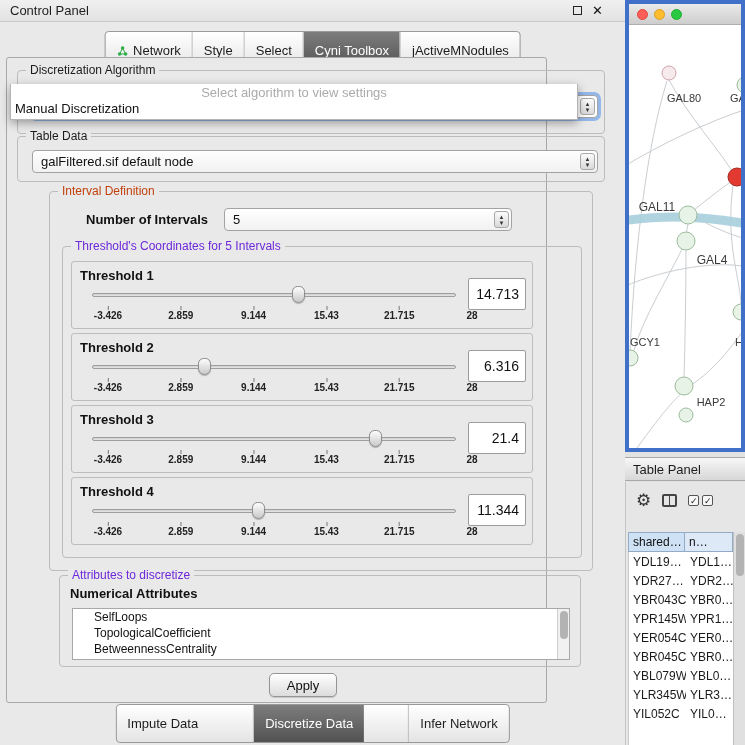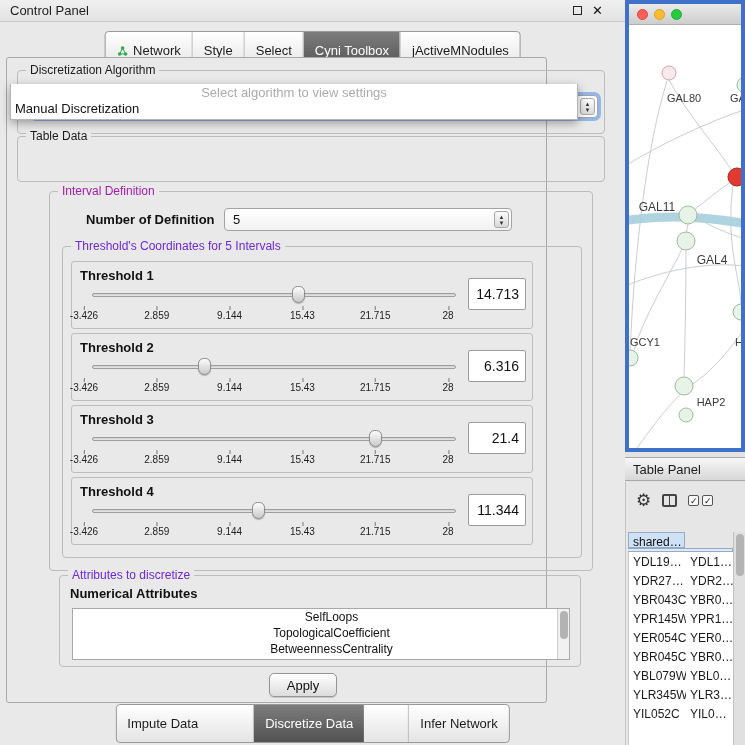--- a/index.html
+++ b/index.html
@@ -25,21 +25,21 @@
   .tabstrip .tab.selected { background:linear-gradient(#7d7d7d,#525252); color:#fff; }
   .top-tabs { top:31px; }
   .bottom-tabs { top:704px;gap:44px; }
 
   .mainpanel { position:absolute; left:6px; top:57px; width:541px; height:646px;
                border:1px solid #a8a8a8; border-radius:3px; background:#e9e9e9; }
 
   .group { position:absolute; border:1px solid #bcbcbc; border-radius:4px; }
   .glabel { position:absolute; top:-8px; left:8px; background:#e9e9e9; padding:0 4px;
             font-size:12px; color:#1c1c1c; white-space:nowrap; }
-  .glabel.green { color:#a21caf; }
+  .glabel.green { color:#c2410c; }
   .glabel.blue  { color:#6d28d9; }
 
   .combo { position:absolute; display:flex; align-items:center; height:23px;
            background:linear-gradient(#ffffff,#f1f1f1); border:1px solid #a3a3a3;
            border-radius:4px; font-size:13px; color:#111; padding:0 24px 0 8px; }
   .combo .combo-text { overflow:hidden; white-space:nowrap; }
   .updown { position:absolute; right:2px; top:2px; bottom:2px; width:15px;
             background:linear-gradient(#fbfbfb,#d9d9d9); border:1px solid #a8a8a8; border-radius:3px;
             display:flex; flex-direction:column; align-items:center; justify-content:center; color:#333; }
   .updown::before { content:"▲"; font-size:6px; line-height:6px; }
@@ -58,32 +58,32 @@
   
   .thr-panel { position:absolute; left:8px; width:462px; height:68px;
                border:1px solid #bdbdbd; border-radius:3px; background:#e9e9e9; }
   .thr-label { position:absolute; left:8px; top:6px; font-size:13px; font-weight:bold; color:#111; }
   .slider { position:absolute; left:20px; top:24px; width:364px; height:18px; }
   .groove { position:absolute; left:0; right:0; top:7px; height:4px; border:1px solid #9e9e9e;
             border-radius:2px; background:linear-gradient(#cfcfcf,#e6e6e6); }
   .thumb { position:absolute; top:0; width:13px; height:17px; border:1px solid #8c8c8c;
            border-radius:6px 6px 7px 7px; background:linear-gradient(#fdfdfd,#c9c9c9);
            box-shadow:0 1px 1px rgba(0,0,0,.25); }
-  .ticks { position:absolute; left:12px; top:44px; width:364px; height:16px; }
+  .ticks { position:absolute; left:36px; top:44px; width:364px; height:16px;font-weight:bold; }
   .tick { position:absolute; transform:translateX(-50%); top:4px; font-size:10px; color:#222; }
   .tick::before { content:""; position:absolute; left:50%; top:-4px; width:1px; height:4px; background:#777; }
   .tick i { font-style:normal; }
   .thr-value { position:absolute; right:6px; top:16px; width:58px; height:32px;
                border:1px solid #9c9c9c; border-radius:2px; background:#fff;
                font-family:inherit; font-size:14px; color:#111; text-align:right; padding-right:6px; }
 
   
   .listbox { position:absolute; left:12px; top:32px; width:498px; height:52px; background:#fff;
              border:1px solid #a8a8a8; overflow:hidden; }
-  .li { font-size:12px; line-height:16px; padding-left:21px; color:#111; white-space:nowrap;text-align:center; }
+  .li { font-size:12px; line-height:16px; padding-left:21px; color:#111; white-space:nowrap; }
   .vscroll { position:absolute; right:0; top:0; bottom:0; width:12px; background:#f1f1f1; border-left:1px solid #cfcfcf; }
   .vthumb { position:absolute; left:1.5px; top:2px; width:8px; height:28px; background:#b3b3b3; border-radius:4px; }
 
   .apply { position:absolute; left:262px; top:615px; width:68px; height:24px;
            border:1px solid #949494; border-radius:5px; font-family:inherit; font-size:13px; color:#111;
            background:linear-gradient(#ffffff,#dcdcdc); box-shadow:0 1px 1px rgba(0,0,0,.15); }
 
   
   .net-window { position:absolute; left:625px; top:0; width:120px; height:452px;
                 border:4px solid #4070c8; background:#fff; overflow:hidden; }
@@ -100,21 +100,21 @@
             font-size:13px; color:#1c1c1c; line-height:23px; padding-left:8px; }
   .table-area { position:absolute; left:625px; top:482px; width:120px; height:263px; background:#e6e6e6; border-left:1px solid #c4c4c4; }
   .tbl-toolbar { position:absolute; left:10px; top:8px; display:flex; align-items:center; gap:11px; }
   .gear-ic::before { content:"⚙"; font-size:17px; color:#333; }
   .cols-ic { width:15px; height:13px; border:2px solid #444; border-radius:2px;
              background:linear-gradient(90deg, transparent 44%, #444 44%, #444 56%, transparent 56%); }
   .chkgrp { display:flex; gap:3px; }
   .chk { width:11px; height:11px; border:1px solid #555; border-radius:2px; background:#f7f7f7;
          font-size:9px; line-height:10px; text-align:center; color:#222; }
   .chk::before { content:"✓"; }
-  .tbl-head { position:absolute; left:2px; top:50px; right:12px; height:20px; display:flex; font-size:12px;flex-direction:column; }
+  .tbl-head { position:absolute; left:2px; top:50px; right:12px; height:20px; display:flex; font-size:12px; }
   .th { border:1px solid #93abc6; padding:2px 0 0 4px; overflow:hidden; white-space:nowrap; color:#111; }
   .th.c1 { width:57px; background:#cfe2f5; }
   .th.c2 { flex:1; background:#dde9f7; border-left:none; }
   .tbl-rows { position:absolute; left:2px; top:70px; right:12px; bottom:0; background:#fff; border-left:1px solid #c9c9c9; }
   .tr { display:flex; height:19px; font-size:12px; color:#1a1a1a; }
   .td { padding:3px 0 0 4px; overflow:hidden; white-space:nowrap; }
   .td.c1 { width:57px; }
   .td.c2 { flex:1; }
   .tbl-scroll { position:absolute; right:0; top:50px; bottom:0; width:12px; background:#e0e0e0; border-left:1px solid #c0c0c0; }
   .tbl-scroll .vthumb { height:42px; }
@@ -171,26 +171,30 @@
       <div class="group" style="left:10px; top:12px; width:588px; height:64px;">
         <span class="glabel">Discretization Algorithm</span>
         <div class="combo focused" style="left:14px; top:24px; width:566px;">
           <span class="combo-text"></span>
           <span class="updown"></span>
         </div>
       </div>
 
       <div class="group" style="left:10px; top:78px; width:588px; height:46px;">
         <span class="glabel">Table Data</span>
+        <div class="combo" style="left:14px; top:13px; width:566px;">
+          <span class="combo-text">galFiltered.sif default node</span>
+          <span class="updown"></span>
+        </div>
       </div>
 
       <div class="group" style="left:42px; top:133px; width:544px; height:380px;">
         <span class="glabel green">Interval Definition</span>
 
-        <span class="bold-label" style="left:36px; top:20px;">Number of Definition</span>
+        <span class="bold-label" style="left:36px; top:20px;">Number of Intervals</span>
         <div class="combo" style="left:174px; top:16px; width:288px;">
           <span class="combo-text">5</span>
           <span class="updown"></span>
         </div>
 
         <div class="group" style="left:12px; top:54px; width:520px; height:312px;">
           <span class="glabel blue">Threshold's Coordinates for 5 Intervals</span>
 
           <div class="thr-panel" style="top:14px;">
             <span class="thr-label">Threshold 1</span>

